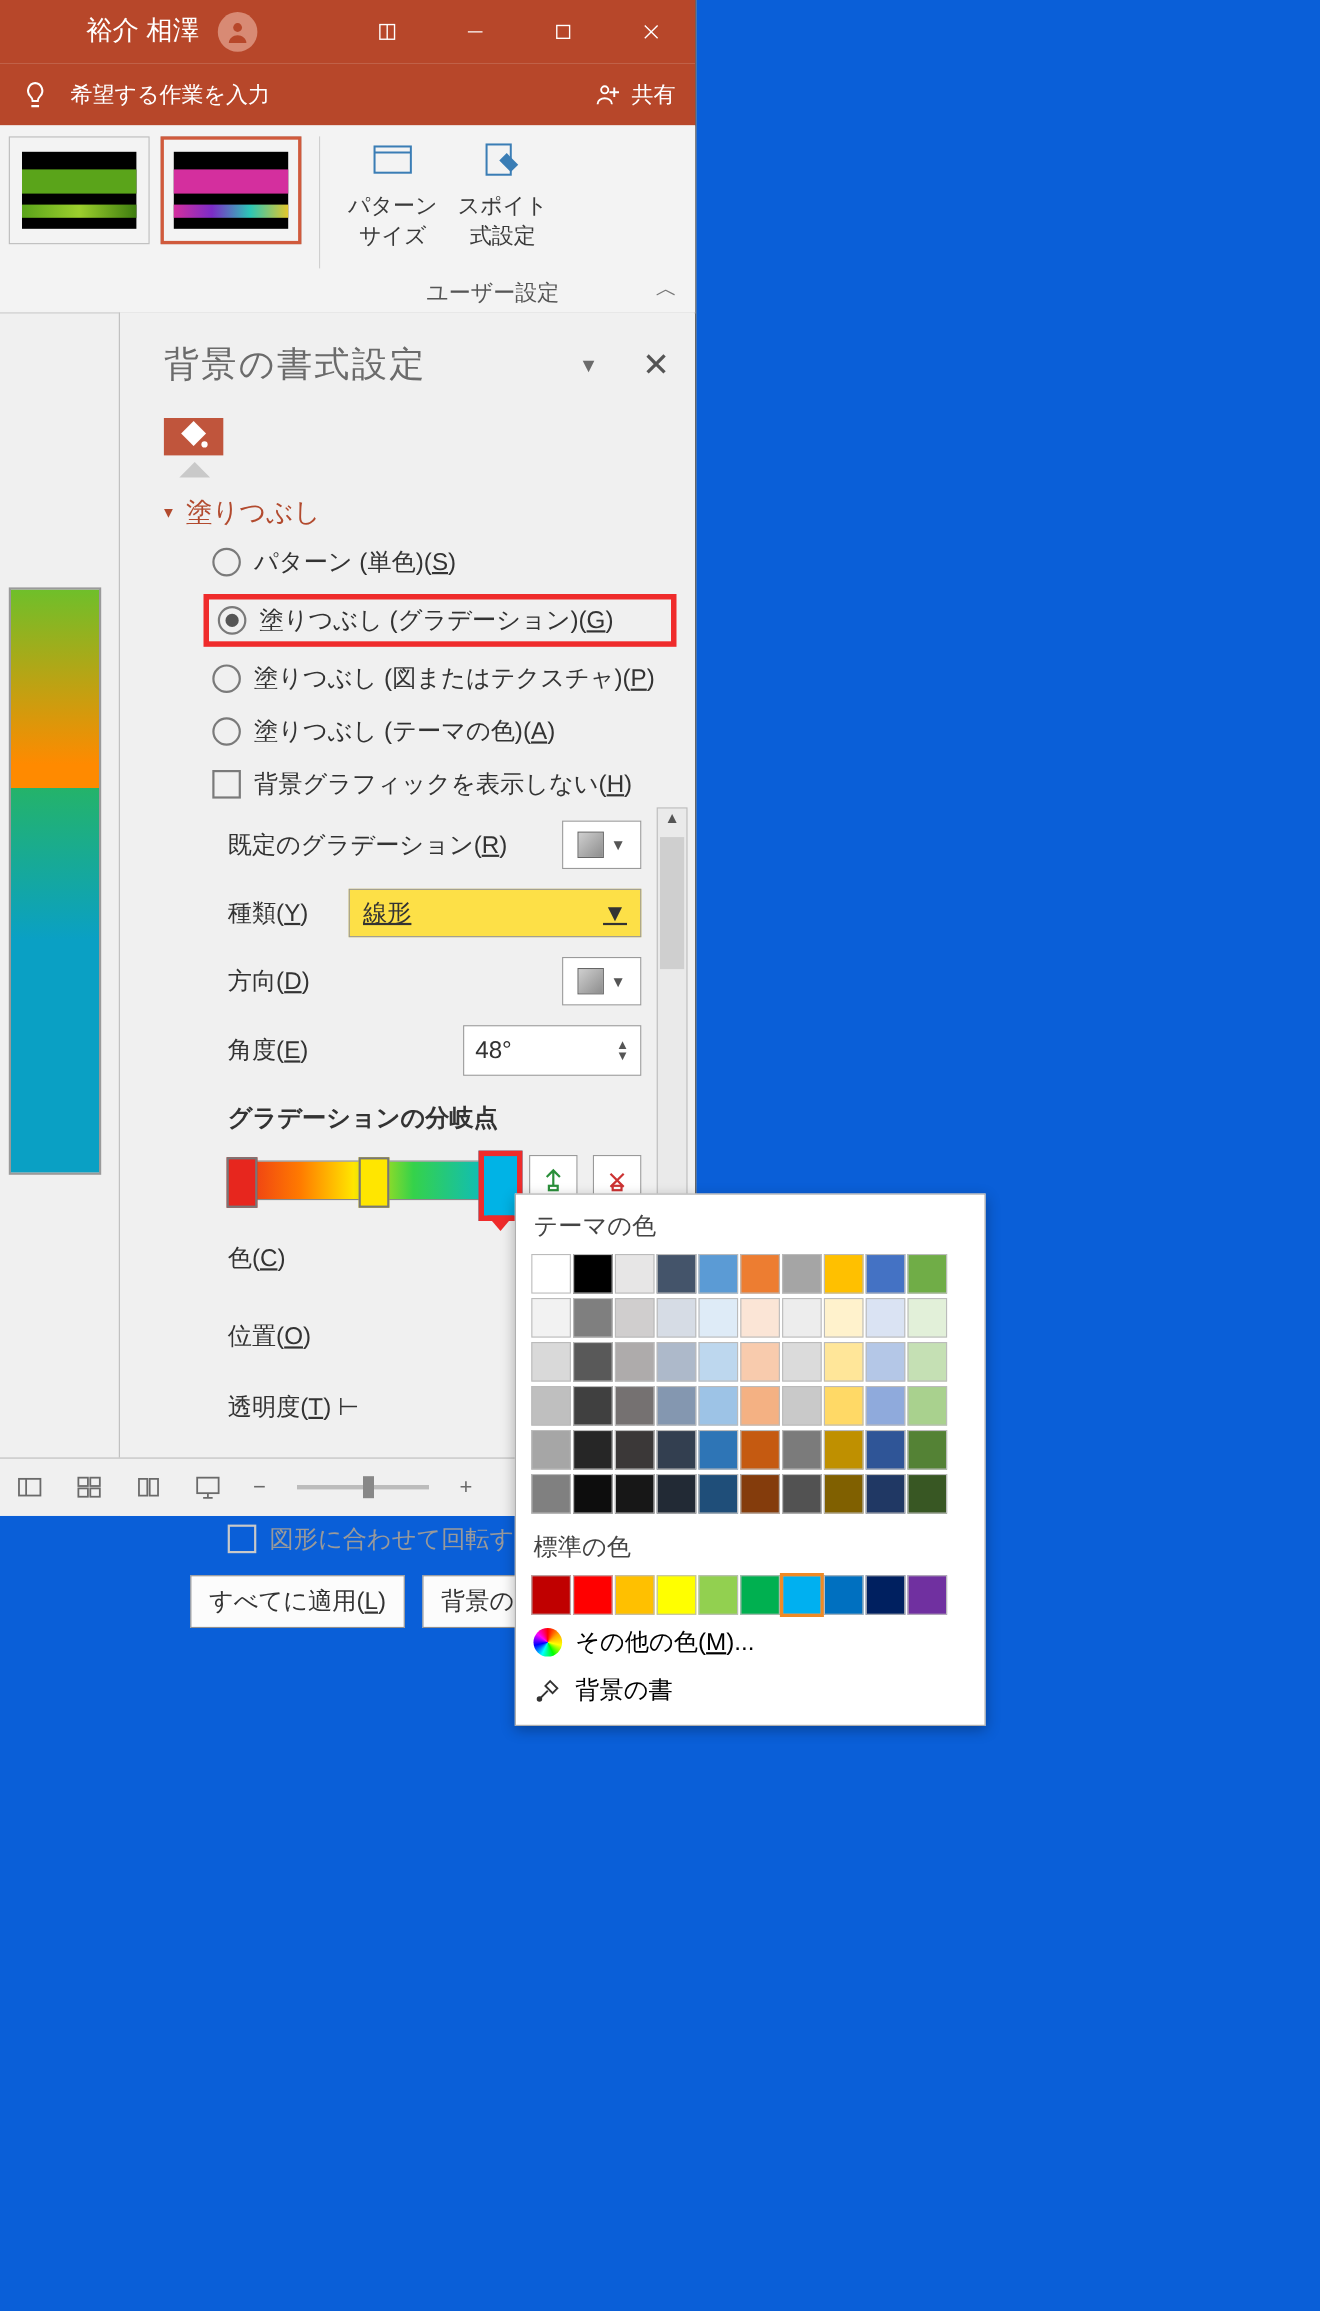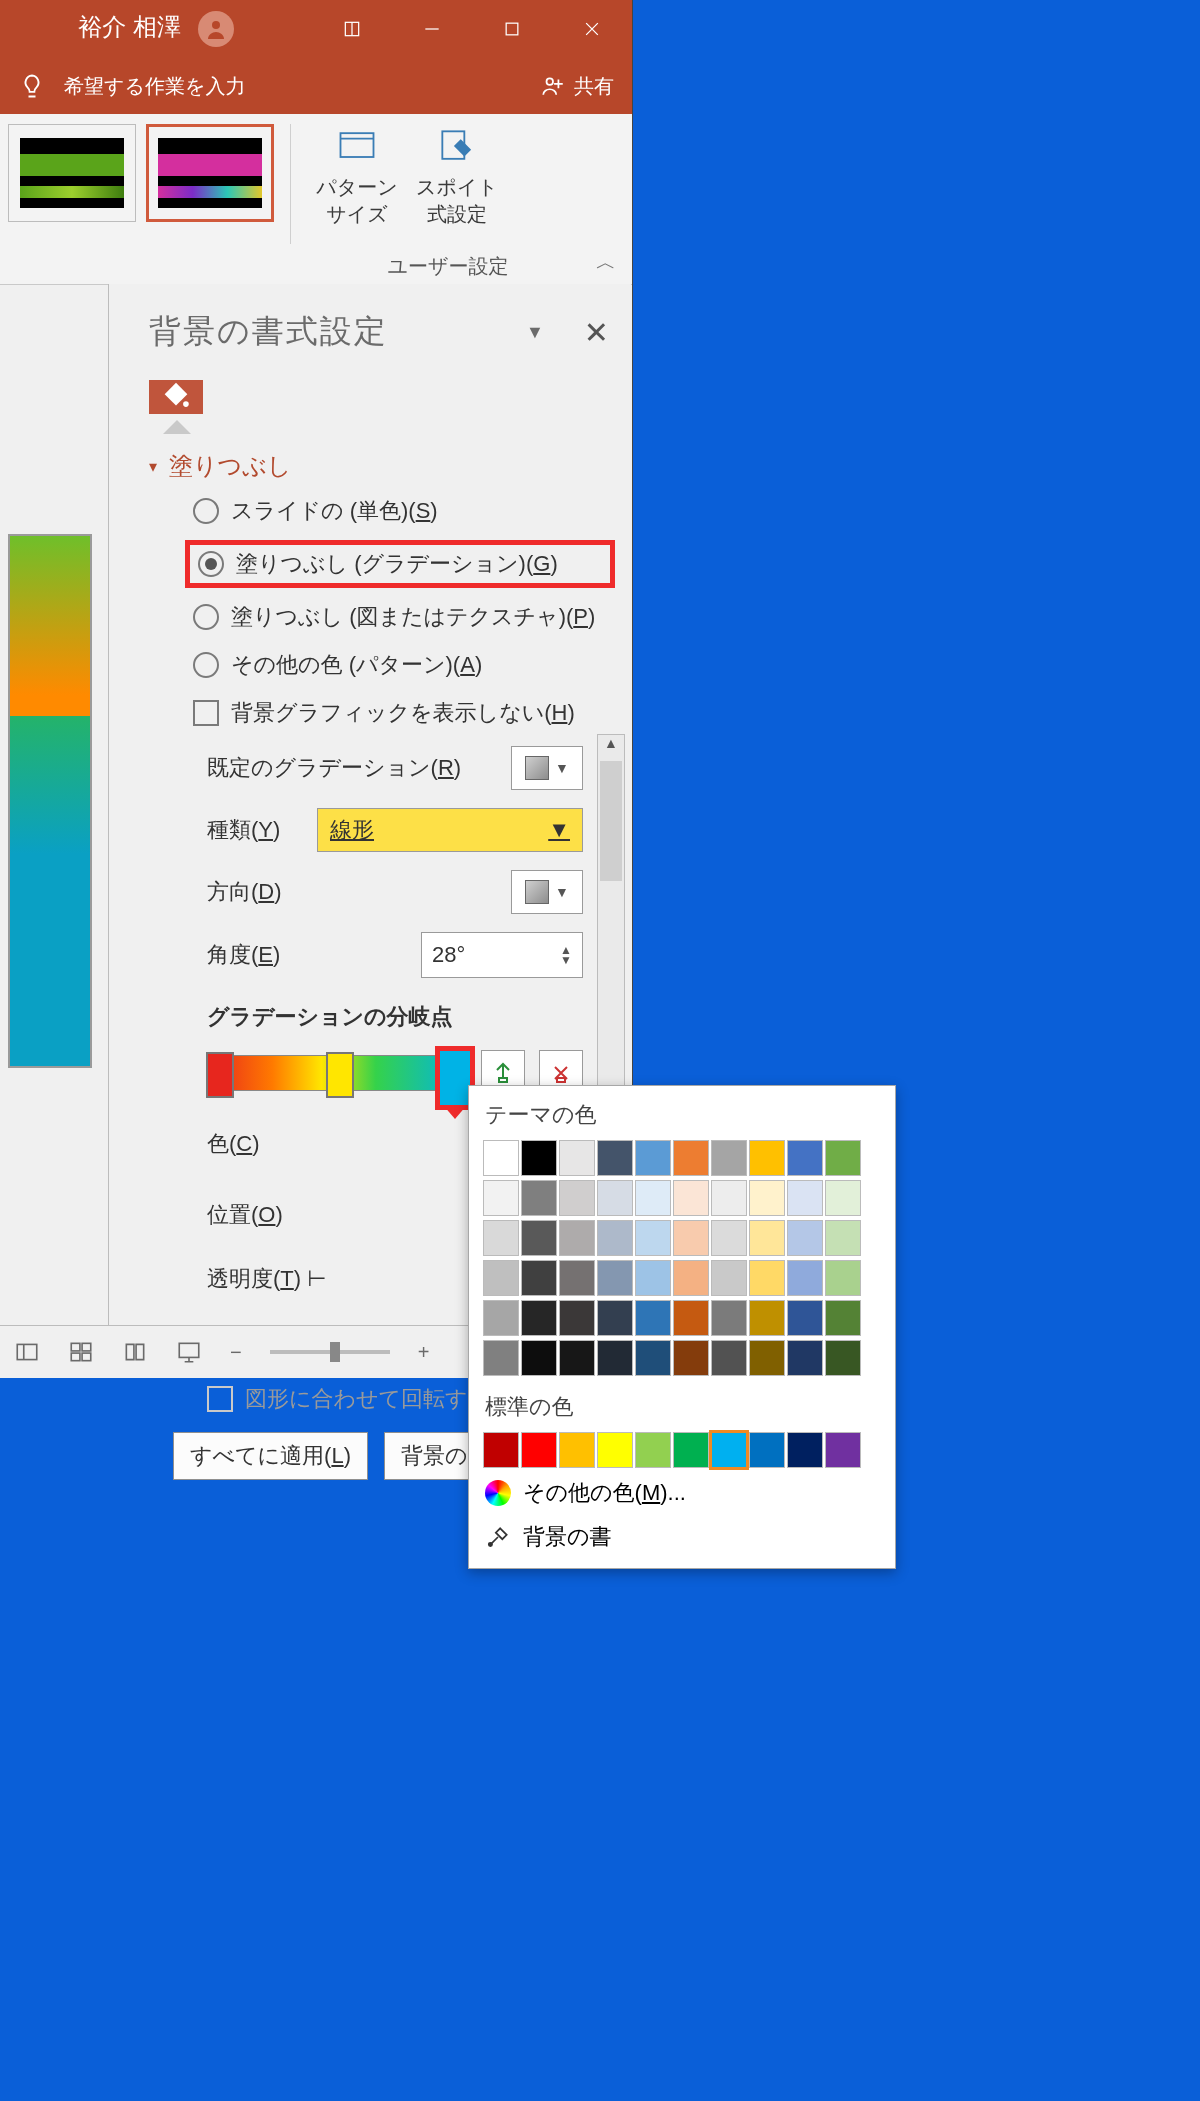--- a/index.html
+++ b/index.html
@@ -229,33 +229,33 @@
 
     <div class="section">
       <div class="sec-row">
         <span class="tri">▾</span>
         <span>塗りつぶし</span>
       </div>
 
       <div class="opts">
         <label class="opt">
           <span class="radio"></span>
-          <span><span>スライドの (単色)</span>(<u>S</u>)</span>
+          <span><span>パターン (単色)</span>(<u>S</u>)</span>
         </label>
         <label class="opt hl">
           <span class="radio checked"></span>
           <span><span>塗りつぶし (グラデーション)</span>(<u>G</u>)</span>
         </label>
         <label class="opt">
           <span class="radio"></span>
           <span><span>塗りつぶし (図またはテクスチャ)</span>(<u>P</u>)</span>
         </label>
         <label class="opt">
           <span class="radio"></span>
-          <span><span>その他の色 (パターン)</span>(<u>A</u>)</span>
+          <span><span>塗りつぶし (テーマの色)</span>(<u>A</u>)</span>
         </label>
         <label class="opt">
           <span class="chk"></span>
           <span><span>背景グラフィックを表示しない</span>(<u>H</u>)</span>
         </label>
       </div>
 
       <div class="form">
         <div class="frow">
           <span class="flabel"><span>既定のグラデーション</span>(<u>R</u>)</span>
@@ -274,21 +274,21 @@
         <div class="frow">
           <span class="flabel"><span>方向</span>(<u>D</u>)</span>
           <div class="swatch-btn">
               <span class="sq"></span>
               <span class="car">▼</span>
             </div>
         </div>
         <div class="frow">
           <span class="flabel"><span>角度</span>(<u>E</u>)</span>
           <div class="spin">
-            <span>28°</span>
+            <span>48°</span>
             <span class="ar">
                 <span>▲</span>
                 <span>▼</span>
               </span>
           </div>
         </div>
 
         <div class="stops-label">グラデーションの分岐点</div>
         <div class="stops-row">
           <div class="grad-track">

